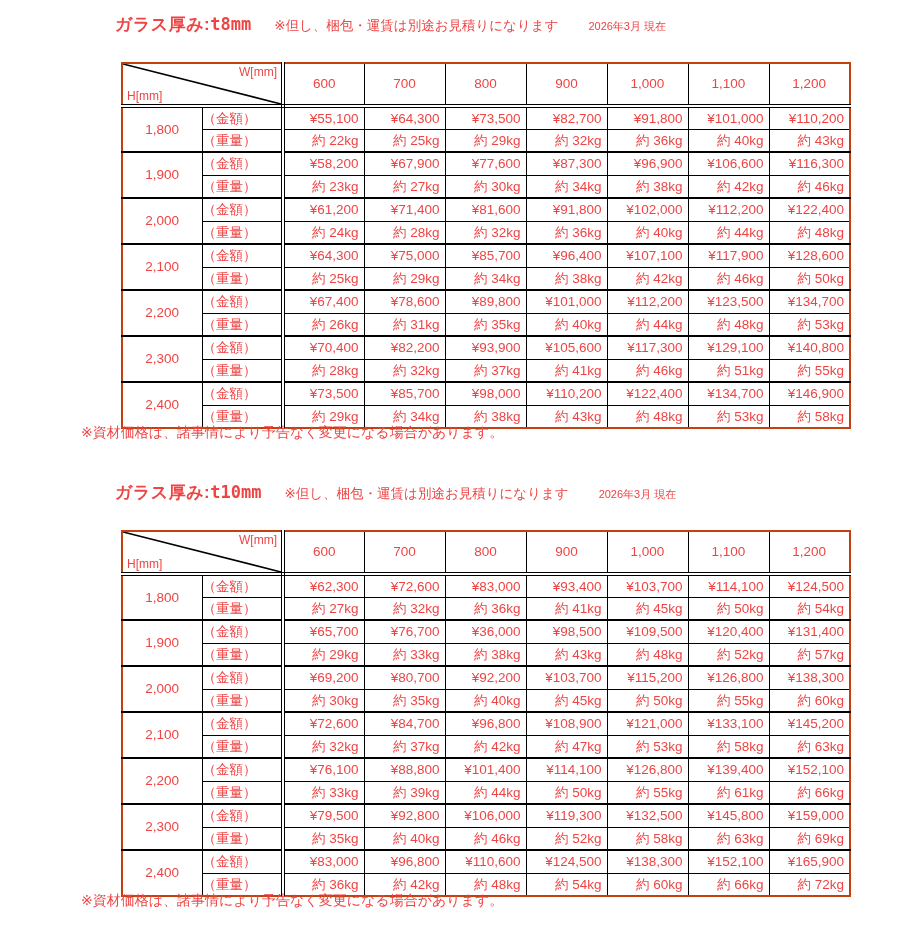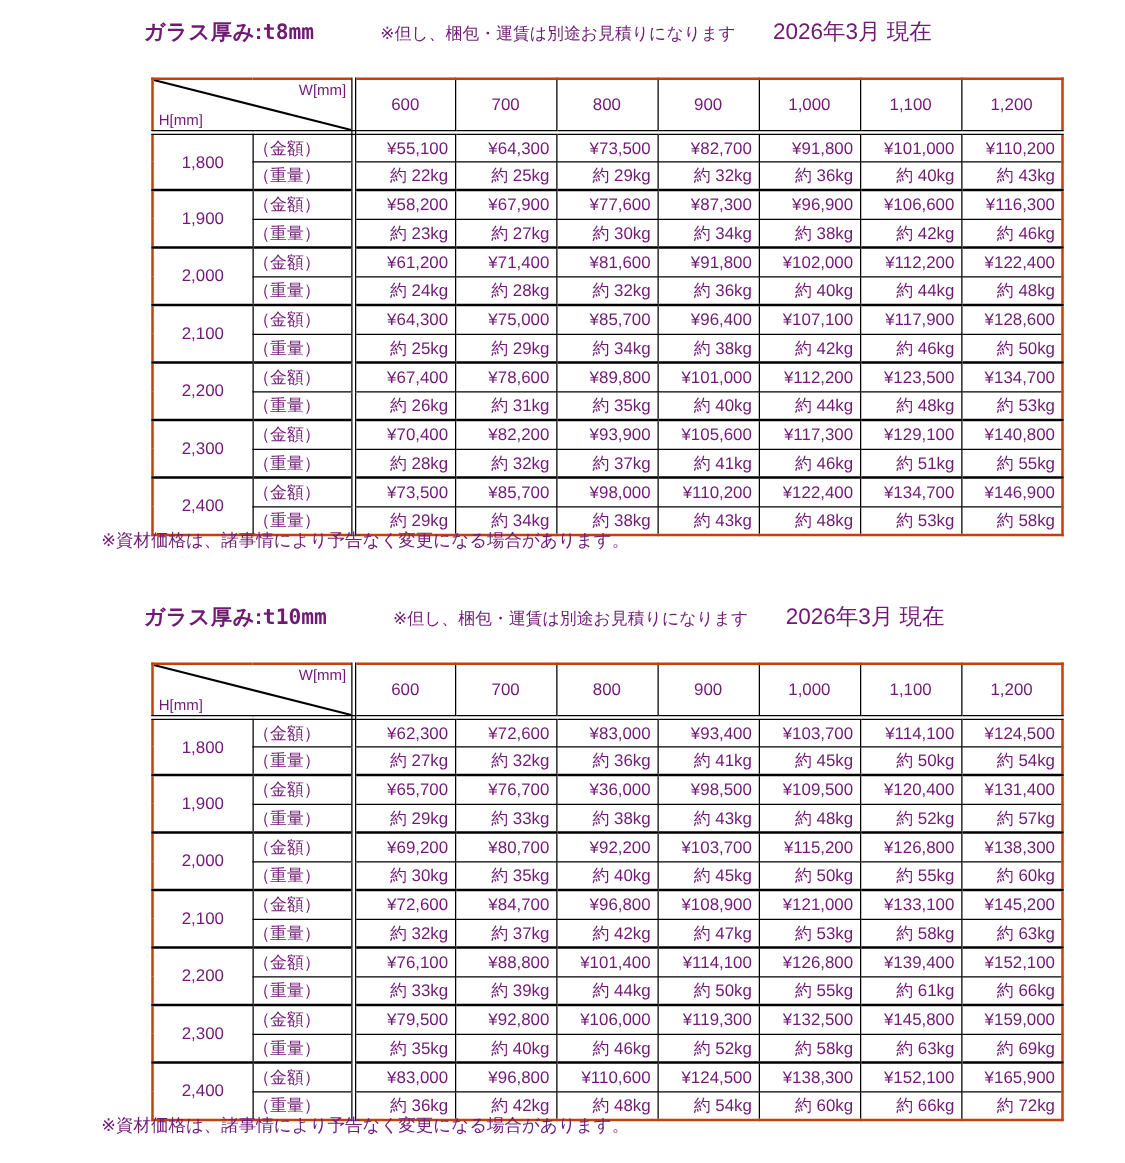--- a/index.html
+++ b/index.html
@@ -1,33 +1,33 @@
 <!DOCTYPE html>
 <html><head>
 <meta charset="utf-8">
 <style>
   html,body { margin:0; padding:0; background:#ffffff; }
   .canvas {
     position:relative; width:900px; height:930px; background:#ffffff;
-    font-family:"Liberation Sans","DejaVu Sans",sans-serif; color:#701a75;
+    font-family:"Liberation Sans","DejaVu Sans",sans-serif; color:#ef4444;
     overflow:hidden;
     border-radius:18px;
   }
   .sheet-section { position:absolute; left:0; width:900px; height:468px; }
   .sec-0 { top:0; }
   .sec-1 { top:468px; }
 
   .title-row {
     position:absolute; top:13px; left:75px; width:800px;
     display:flex; align-items:baseline; white-space:nowrap;
   }
   .table-title-label { font-size:17px; font-weight:bold; margin-left:40px; letter-spacing:0.5px; }
   .table-title-thickness { font-size:17px; font-weight:bold; font-family:"DejaVu Sans Mono","Liberation Mono",monospace; }
-  .title-note { font-size:13.5px; margin-left:53px; }
-  .title-date { font-size:18px; margin-left:30px; }
+  .title-note { font-size:13.5px; margin-left:23px; }
+  .title-date { font-size:11px; margin-left:30px; }
 
   table.price-table {
     position:absolute; top:62px; left:75px; width:730px;
     border-collapse:collapse; table-layout:fixed; background:#fff;
     border:2px solid #c2410c;
     margin-left:46px;
   }
   .price-table col.col-h    { width:80px; }
   .price-table col.col-lab  { width:81px; }
   .price-table col.col-data { width:81px; }

